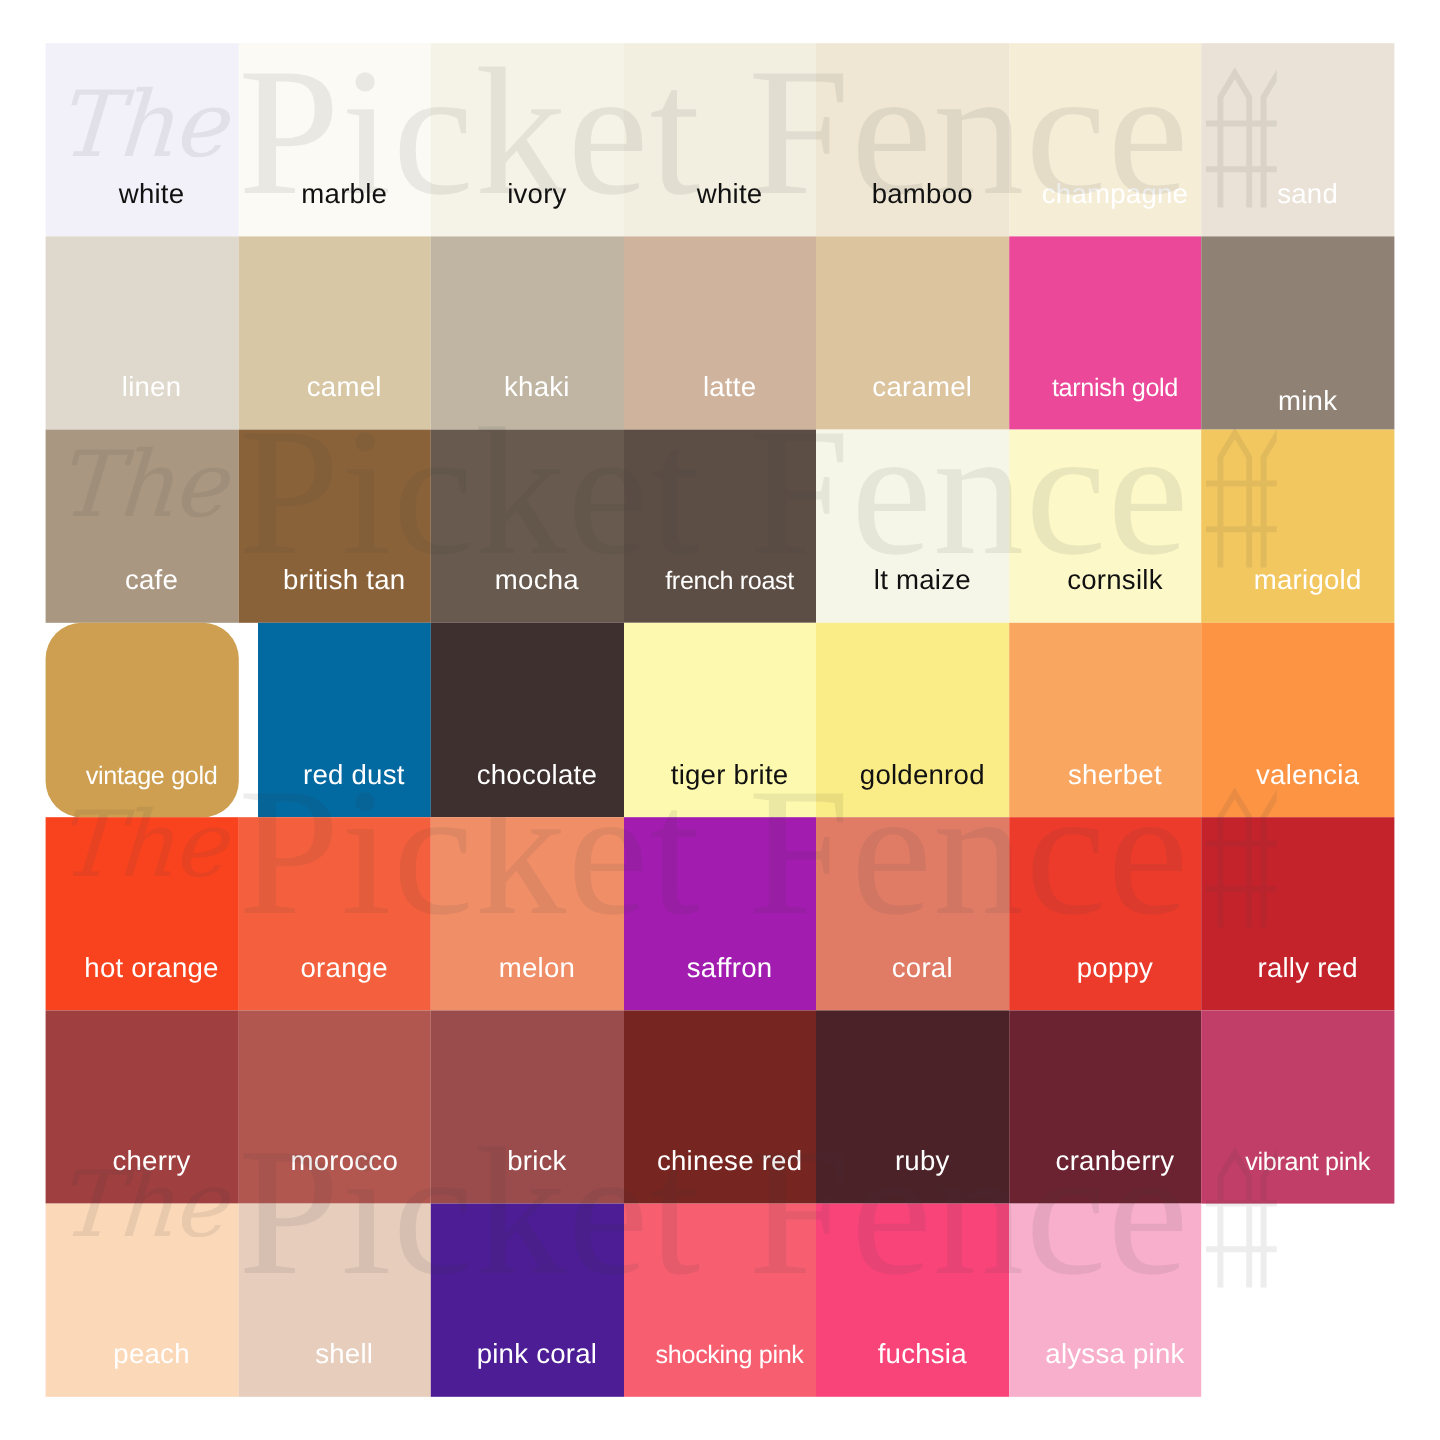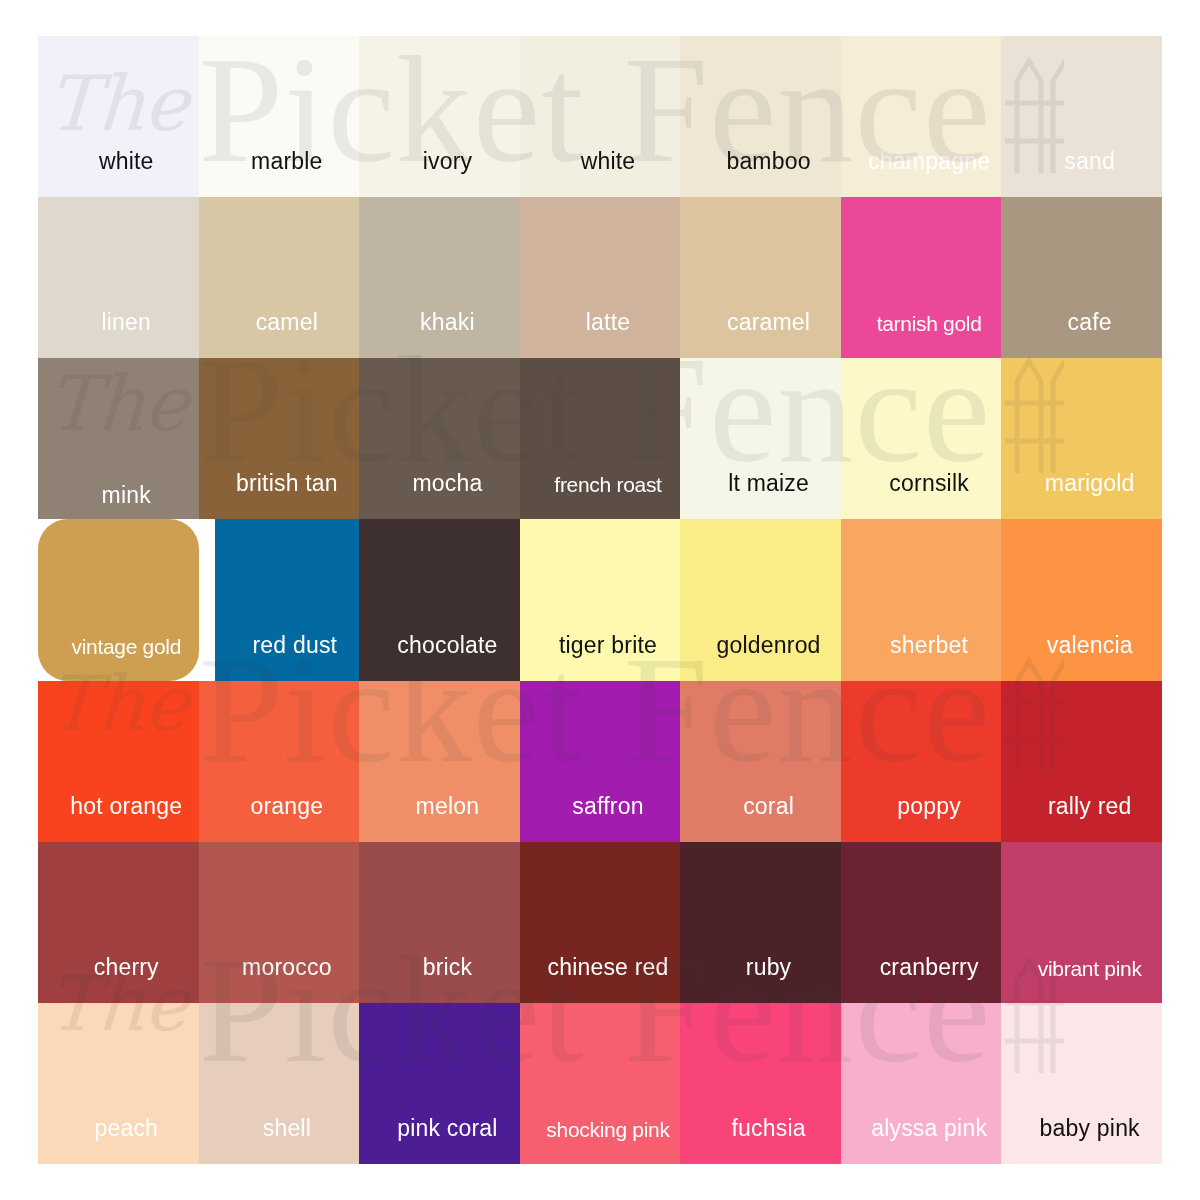--- a/index.html
+++ b/index.html
@@ -143,26 +143,26 @@
       </div>
       <div class="swatch" style="background: rgb(207, 179, 156);">
         <span class="swatch-label light">latte</span>
       </div>
       <div class="swatch" style="background: rgb(220, 196, 159);">
         <span class="swatch-label light">caramel</span>
       </div>
       <div class="swatch" style="background: #ec4899;">
         <span class="swatch-label light tight">tarnish gold</span>
       </div>
+      <div class="swatch" style="background: rgb(143, 129, 115);">
+        <span class="swatch-label light low">mink</span>
+      </div>
       <div class="swatch" style="background: rgb(169, 151, 129);">
         <span class="swatch-label light">cafe</span>
       </div>
-      <div class="swatch" style="background: rgb(143, 129, 115);">
-        <span class="swatch-label light low">mink</span>
-      </div>
       <div class="swatch" style="background: rgb(138, 98, 57);">
         <span class="swatch-label light">british tan</span>
       </div>
       <div class="swatch" style="background: rgb(104, 90, 78);">
         <span class="swatch-label light">mocha</span>
       </div>
       <div class="swatch" style="background: rgb(92, 78, 69);">
         <span class="swatch-label light tight">french roast</span>
       </div>
       <div class="swatch" style="background: rgb(246, 246, 232);">
@@ -247,23 +247,20 @@
         <span class="swatch-label light">pink coral</span>
       </div>
       <div class="swatch" style="background: rgb(247, 95, 112);">
         <span class="swatch-label light tight">shocking pink</span>
       </div>
       <div class="swatch" style="background: rgb(249, 68, 122);">
         <span class="swatch-label light">fuchsia</span>
       </div>
       <div class="swatch" style="background: rgb(248, 175, 204);">
         <span class="swatch-label light">alyssa pink</span>
-      </div>
-      <div class="swatch" style="background: rgb(252, 231, 232);">
-        <span class="swatch-label dark">baby pink</span>
       </div>
     </div>
 
   <div id="watermark">
 
     <div class="wm-tile" style="top:-40px;">
       <span class="wm-the">The</span>
       <span class="wm-main">Picket Fence</span>
       <span class="wm-fence">
         <svg width="170" height="130" viewBox="0 0 170 130" aria-hidden="true">

